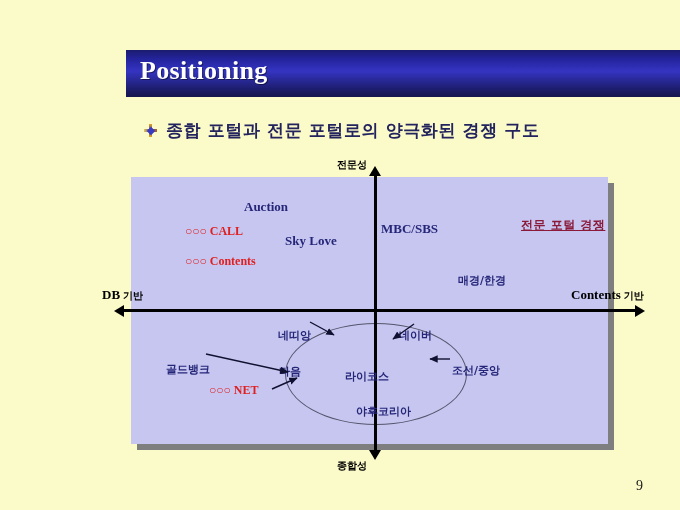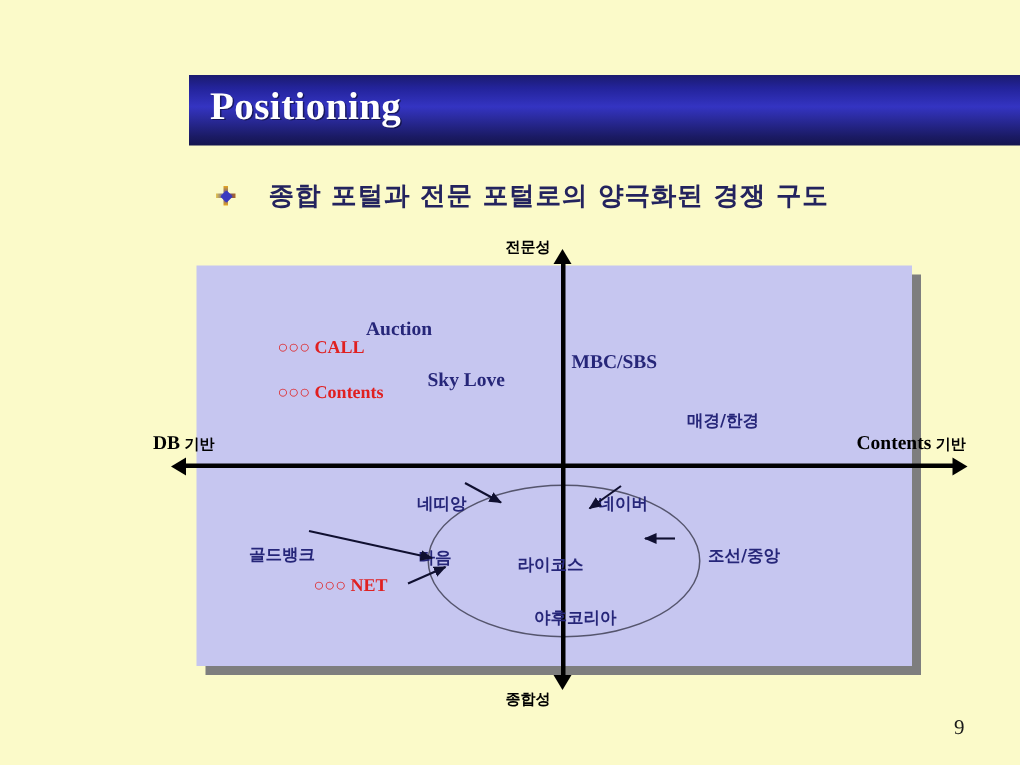--- a/index.html
+++ b/index.html
@@ -48,21 +48,21 @@
     font-family: "Liberation Serif", "DejaVu Serif", serif;
   }
 
   
   .subtitle-row {
     position: absolute;
     left: 144px;
     top: 119px;
     display: flex;
     align-items: center;
-    gap: 22px;
+    gap: 9px;
   }
   .bullet-icon {
     width: 13px;
     height: 13px;
     position: relative;
     flex: 0 0 auto;
   }
   .bullet-icon .b-v {
     position: absolute;
     left: 5px; top: 0;
@@ -201,21 +201,20 @@
   
   .brand {
     position: absolute;
     white-space: nowrap;
     color: #262679;
     font-weight: bold;
   }
   .brand-serif {
     font-family: "Liberation Serif", "DejaVu Serif", serif;
     font-size: 13px;
-    margin-top: 12px;
   }
   .brand-kr {
     font-family: "DejaVu Sans", sans-serif;
     font-size: 11px;
     margin-top: 12px;
   }
   .brand-red {
     position: absolute;
     white-space: nowrap;
     color: #E02020;
@@ -299,23 +298,24 @@
   <div class="brand brand-serif" style="left:285px;top:233px">Sky Love</div>
   <div class="brand-red" style="left:185px;top:254px">○○○ Contents</div>
   <div class="brand brand-serif" style="left:381px;top:221px">MBC/SBS</div>
   <div class="brand brand-kr" style="left:458px;top:261px">매경/한경</div>
   <div class="brand brand-kr" style="left:278px;top:316px">네띠앙</div>
   <div class="brand brand-kr" style="left:166px;top:350px">골드뱅크</div>
   <div class="brand brand-kr" style="left:279px;top:352px">다음</div>
   <div class="brand-red" style="left:209px;top:383px">○○○ NET</div>
   <div class="brand brand-kr" style="left:399px;top:316px">네이버</div>
   <div class="brand brand-kr" style="left:345px;top:357px">라이코스</div>
-  <div class="brand brand-kr" style="left:472px;top:351px">조선/중앙</div>
+  <div class="brand brand-kr" style="left:452px;top:351px">조선/중앙</div>
   <div class="brand brand-kr" style="left:356px;top:392px">야후코리아</div>
 
+  <div class="callout" style="left:521px;top:217px">전문 포털 경쟁</div>
 
   <svg class="arrow-layer" width="680" height="510">
     <defs>
       <marker id="ah" markerWidth="7" markerHeight="7" refX="5.5" refY="2.6" orient="auto" markerUnits="strokeWidth">
         <path d="M0,0 L6,2.6 L0,5.2 z" fill="#101030"></path>
       </marker>
     </defs>
     <line x1="310" y1="322" x2="334" y2="335" stroke="#101030" stroke-width="1.4" marker-end="url(#ah)"></line>
     <line x1="414" y1="324" x2="393" y2="339" stroke="#101030" stroke-width="1.4" marker-end="url(#ah)"></line>
     <line x1="206" y1="354" x2="288" y2="372" stroke="#101030" stroke-width="1.4" marker-end="url(#ah)"></line>

